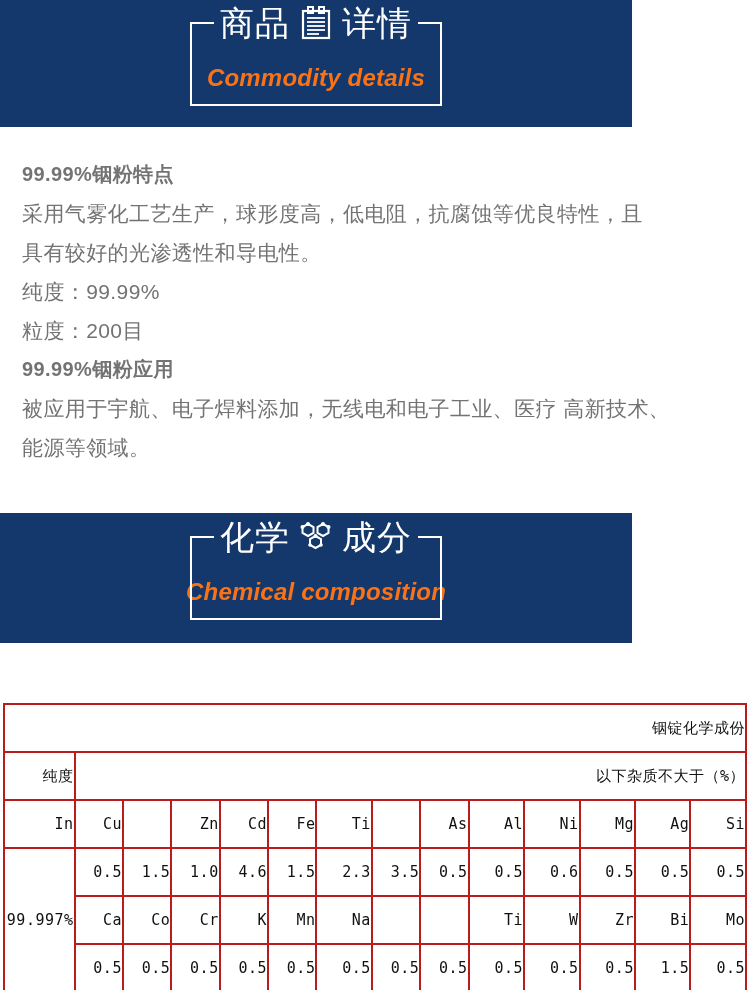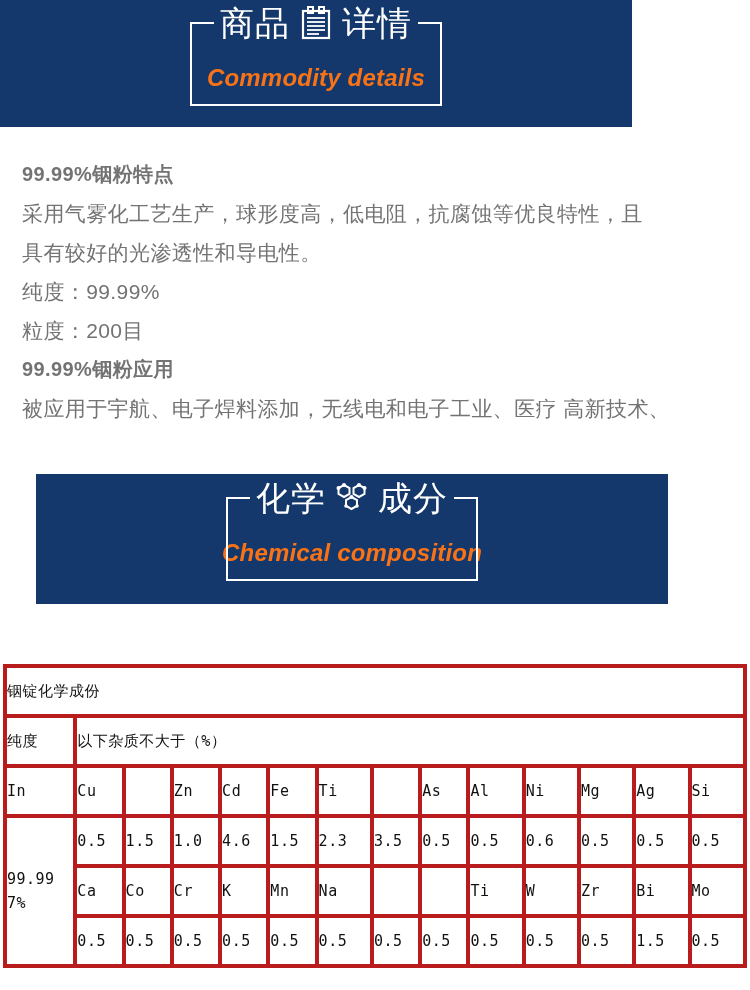--- a/index.html
+++ b/index.html
@@ -19,21 +19,21 @@
   .banner {
     width: 632px;
     background: #14386B;
     position: relative;
     box-sizing: border-box;
     display: flex;
     align-items: center;
     justify-content: center;
   }
   #banner-commodity { height: 127px; }
-  #banner-chemical  { height: 130px; margin-top: 0; margin-left: 36px; }
+  #banner-chemical  { height: 130px; margin-top: 0; }
 
   .frame {
     position: relative;
     width: 252px;
     height: 84px;
     box-sizing: border-box;
     display: flex;
     align-items: flex-end;
     justify-content: center;
   }
@@ -105,22 +105,22 @@
     box-sizing: border-box;
   }
   table.comp {
     border-collapse: collapse;
     width: 744px;
     table-layout: fixed;
     font-size: 17px;
     color: #111;
   }
   table.comp td {
-    border: 4px solid #b91c1c;
-    text-align: left;
+    border: 2px solid #b91c1c;
+    text-align: right;
     vertical-align: middle;
     font-family: "DejaVu Sans Mono", "Liberation Mono", monospace;
     font-size: 15px;
     letter-spacing: 0.5px;
     height: 46px;
     padding: 0;
   }
   td.title-cell {
     height: 50px;
     font-family: "Liberation Sans", sans-serif;
@@ -176,20 +176,21 @@
 </div>
 
 <div class="content">
   <div class="para strong">99.99%铟粉特点</div>
   <div class="para">采用气雾化工艺生产，球形度高，低电阻，抗腐蚀等优良特性，且</div>
   <div class="para">具有较好的光渗透性和导电性。</div>
   <div class="para">纯度：99.99%</div>
   <div class="para">粒度：200目</div>
   <div class="para strong">99.99%铟粉应用</div>
   <div class="para">被应用于宇航、电子焊料添加，无线电和电子工业、医疗 高新技术、</div>
+  <div class="para">能源等领域。</div>
   <div class="spacer-bottom"></div>
 </div>
 
 <div class="banner" id="banner-chemical">
   <div class="frame">
     <span class="edge left"></span>
     <span class="edge right"></span>
     <span class="edge bottom"></span>
     <span class="edge top-l"></span>
     <span class="edge top-r"></span>

